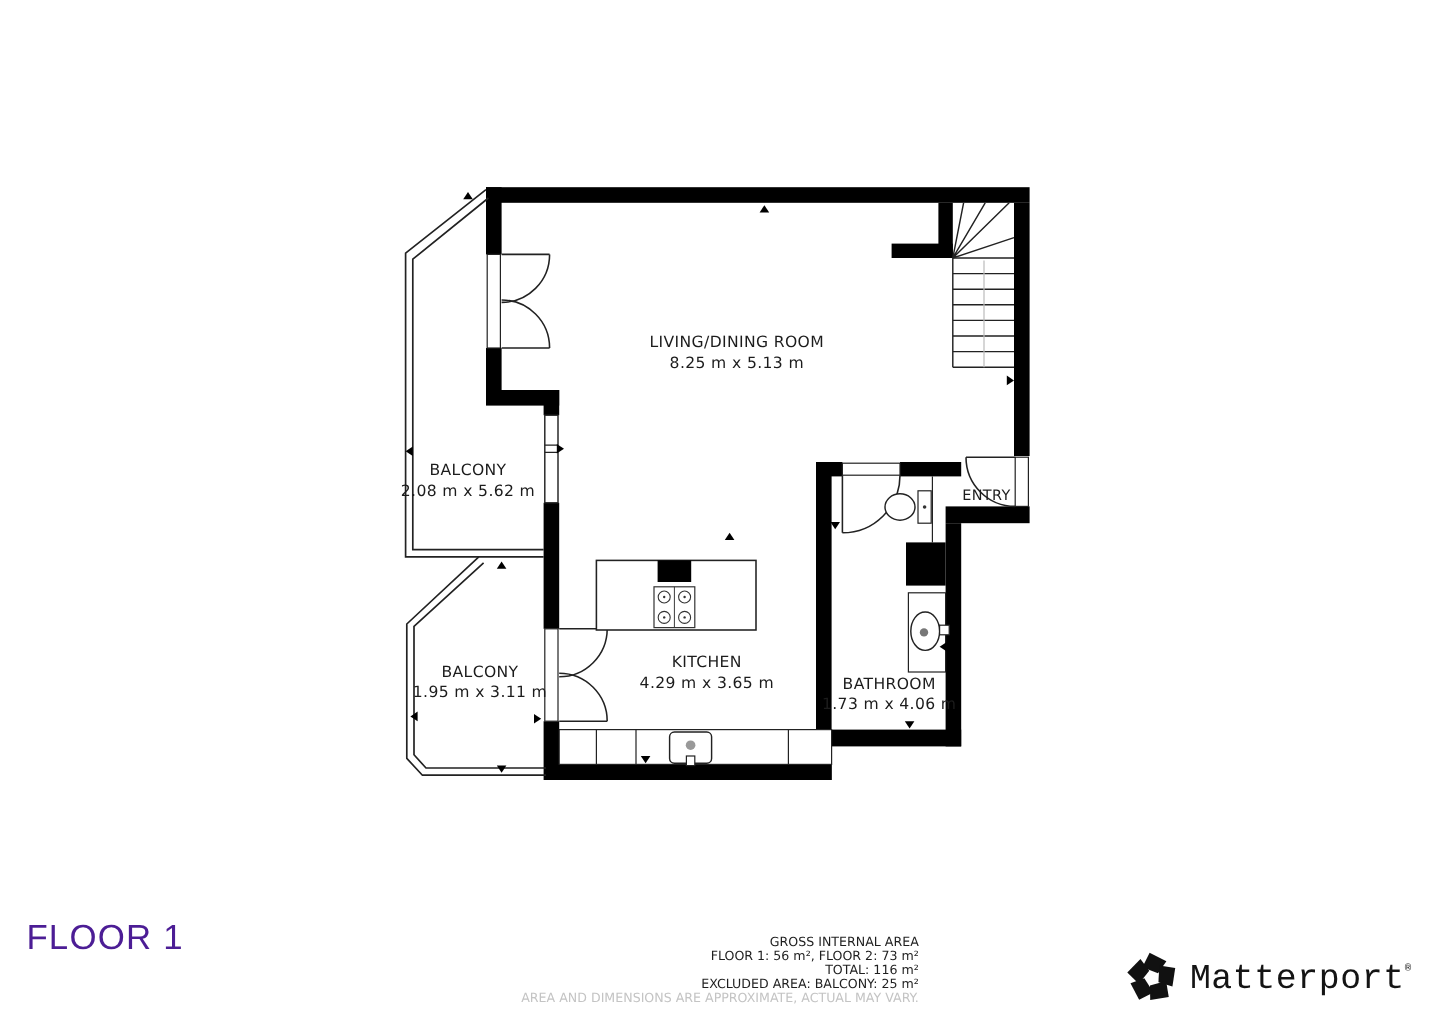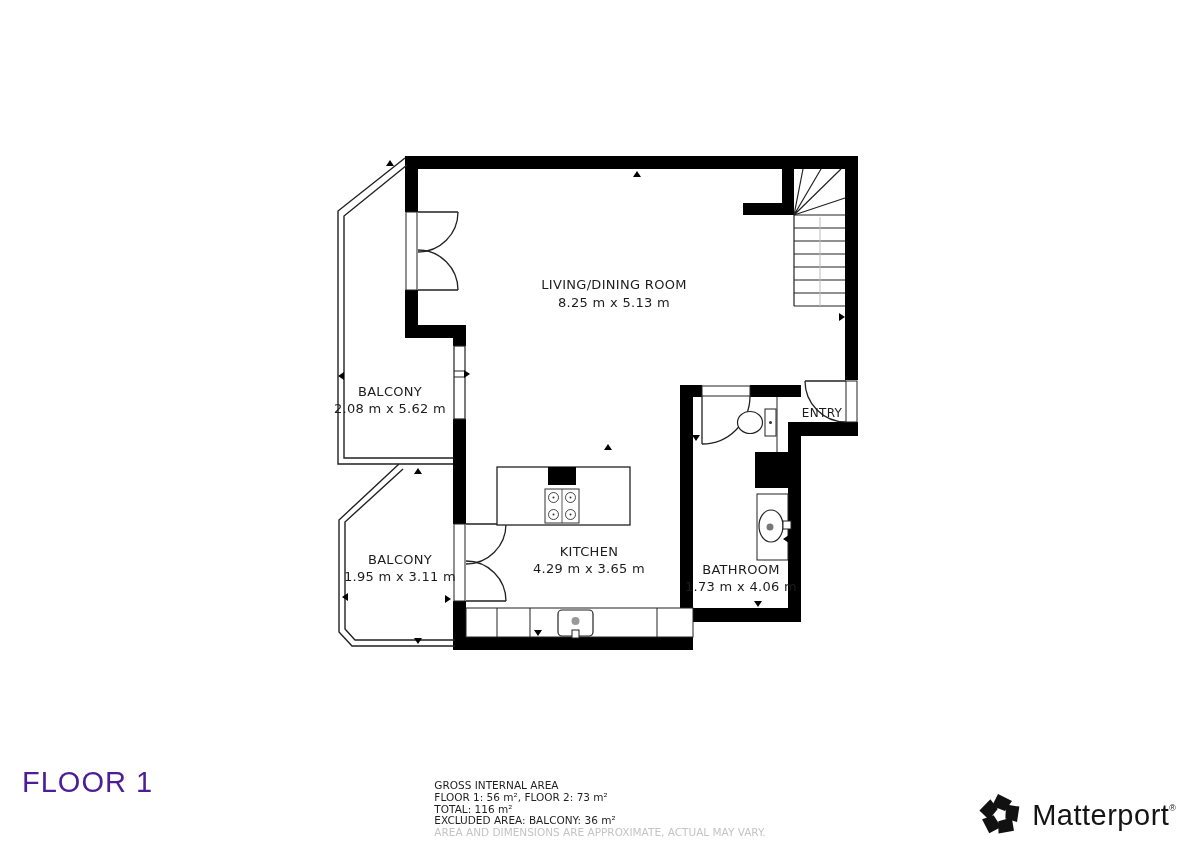--- a/index.html
+++ b/index.html
@@ -15,30 +15,30 @@
   .room-name{font-size:13px;}
   .room-dims{font-size:13px;}
   .entry-name{font-size:12px;}
   .floor-label{
     position:absolute;left:22px;top:766px;
     font-size:29px;color:#4c1d95;letter-spacing:1px;
     font-family:"Liberation Sans",sans-serif;
   }
   .footer-note{
     position:absolute;left:50%;top:780px;transform:translateX(-50%);
-    text-align:left;font-size:10.5px;line-height:11.8px;color:#1f1f1f;
+    text-align:right;font-size:10.5px;line-height:11.8px;color:#1f1f1f;
     white-space:nowrap;
   }
   .footer-note .muted{color:#c4c4c4;}
   .brand{
     position:absolute;right:24px;top:790px;height:50px;
     display:flex;align-items:center;gap:9px;
   }
   .brand-name{
-    font-family:Liberation Sans, sans-serif;font-size:29px;color:#141414;
+    font-family:Liberation Mono, monospace;font-size:29px;color:#141414;
     letter-spacing:.5px;
   }
   .brand-name sup{font-size:9px;vertical-align:14px;letter-spacing:0;}
 </style>
 </head>
 <body>
 
 <svg class="plan-svg" width="1200" height="848" viewBox="0 0 1200 848">
 
   <g fill="#000000">
@@ -180,21 +180,21 @@
     <text class="entry-name" x="822" y="417">ENTRY</text>
   </g>
 </svg>
 
 <div class="floor-label">FLOOR 1</div>
 
 <div class="footer-note">
   <div>GROSS INTERNAL AREA</div>
   <div>FLOOR 1: 56 m², FLOOR 2: 73 m²</div>
   <div>TOTAL: 116 m²</div>
-  <div>EXCLUDED AREA: BALCONY: 36 m²</div>
+  <div>EXCLUDED AREA: BALCONY: 25 m²</div>
   <div class="muted">AREA AND DIMENSIONS ARE APPROXIMATE, ACTUAL MAY VARY.</div>
 </div>
 
 <div class="brand">
   <svg width="46" height="46" viewBox="-23 -23 46 46">
     <g fill="#111111">
       <path d="M-2,-21 L12,-14 L5,-4 L-8,-9 Z"></path>
       <path d="M-2,-21 L12,-14 L5,-4 L-8,-9 Z" transform="rotate(72)"></path>
       <path d="M-2,-21 L12,-14 L5,-4 L-8,-9 Z" transform="rotate(144)"></path>
       <path d="M-2,-21 L12,-14 L5,-4 L-8,-9 Z" transform="rotate(216)"></path>

